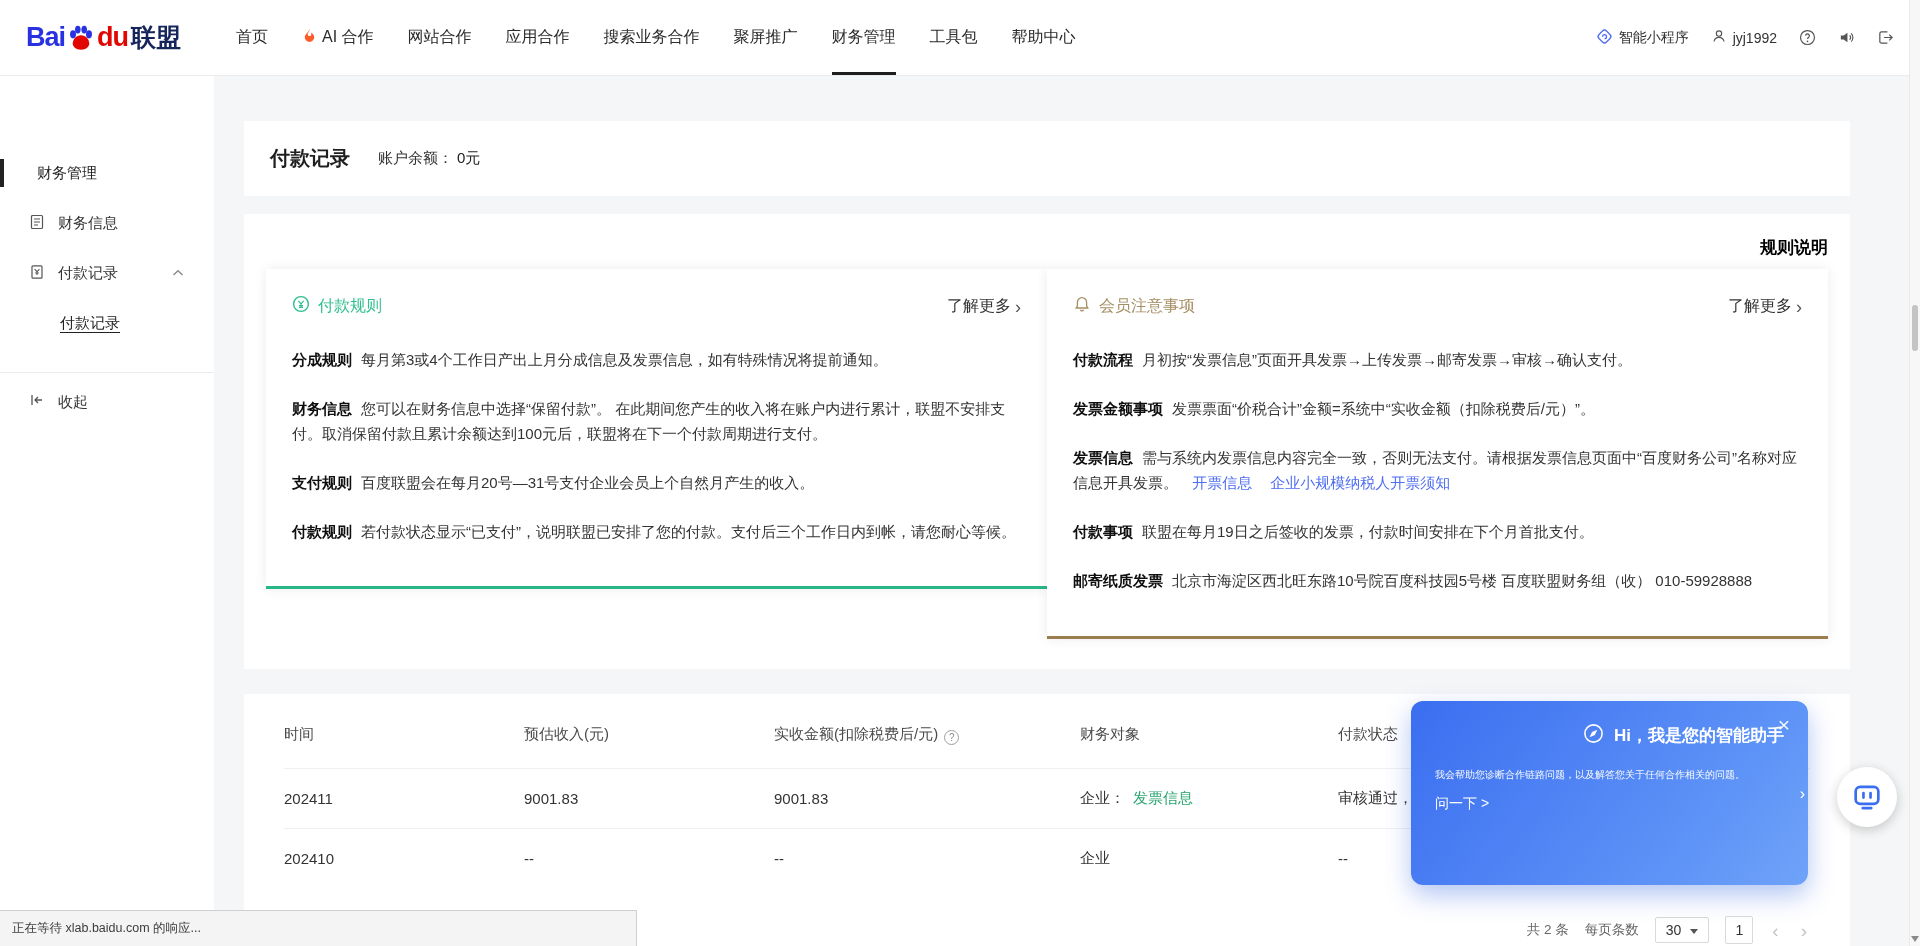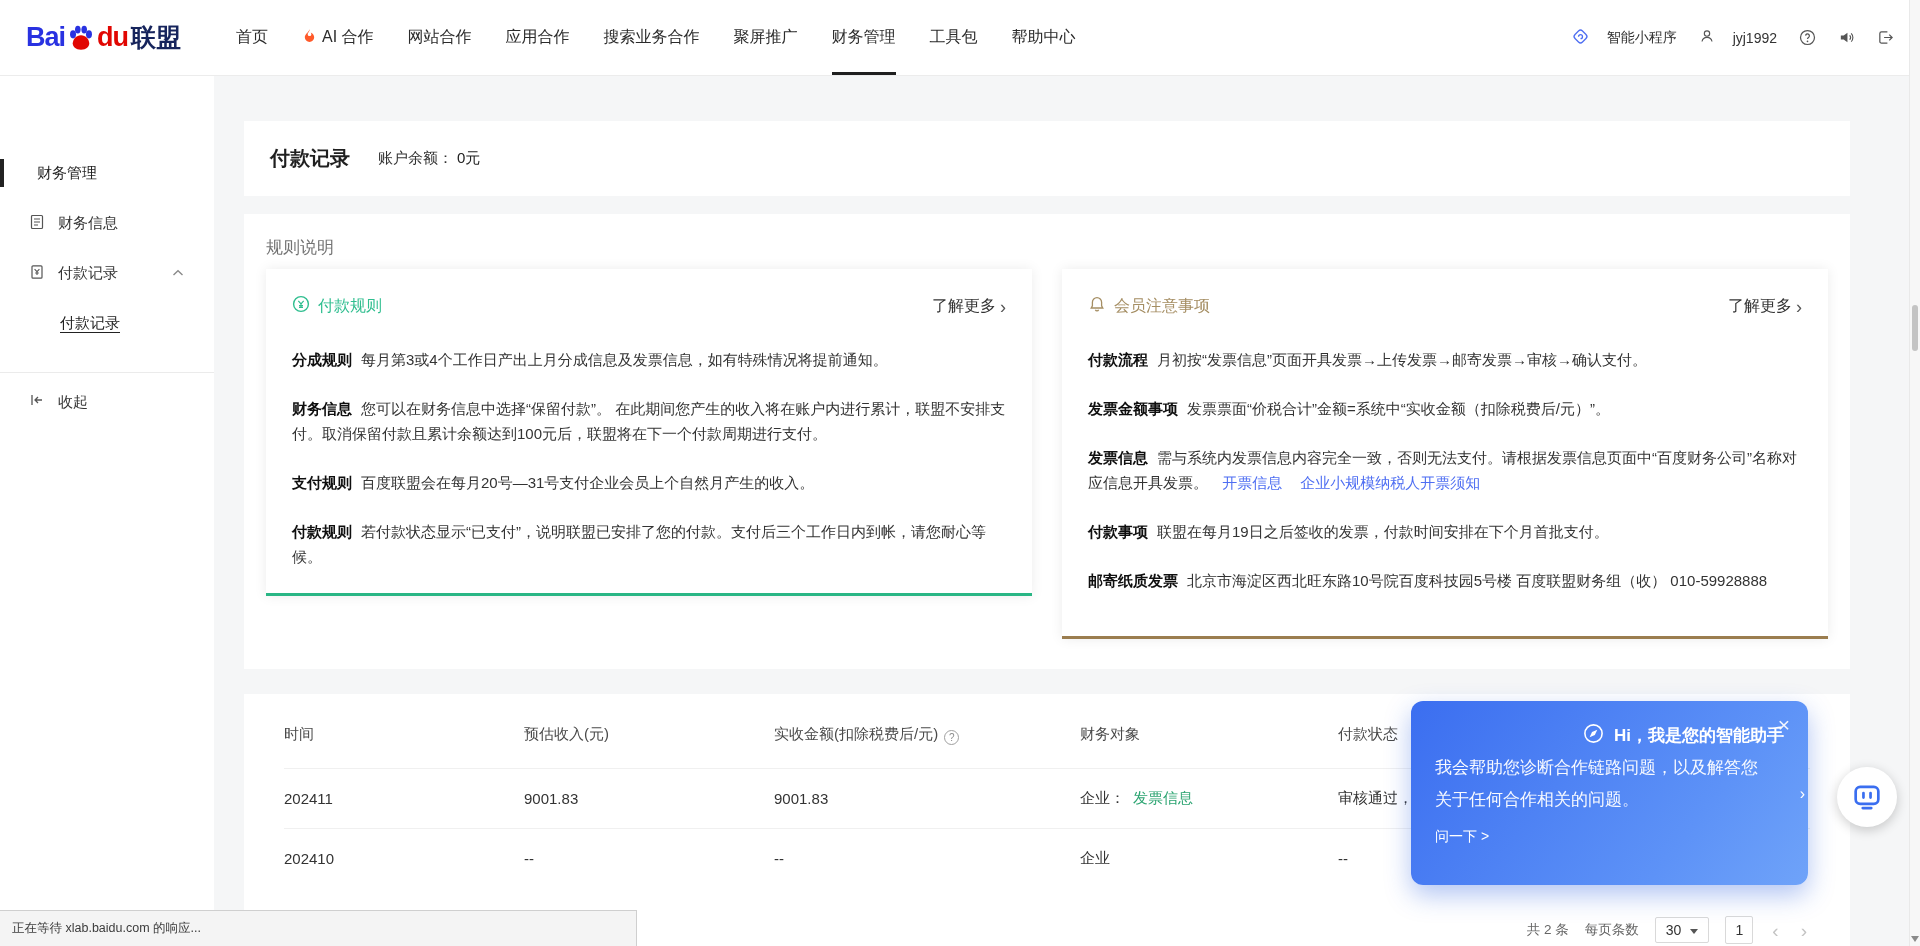--- a/index.html
+++ b/index.html
@@ -14,21 +14,21 @@
   .logo-paw { margin:0 1px; display:flex; }
   .logo-du { font-size:27px; font-weight:700; color:#e10602; letter-spacing:-1px; }
   .logo-cn { font-size:25px; font-weight:700; color:#16245c; margin-left:3px; }
   .nav-items { display:flex; height:100%; margin-left:38px; }
   .nav-item { display:flex; align-items:center; gap:5px; padding:0 17px; font-size:16px;
     color:#2b2b2b; cursor:pointer; position:relative; white-space:nowrap; }
   .nav-item.active::after { content:""; position:absolute; left:17px; right:17px; bottom:0;
     height:3px; background:#1f1f1f; }
   .nav-right { margin-left:auto; display:flex; align-items:center; gap:22px; margin-right:26px;
     font-size:14px; color:#333; }
-  .nav-chip { display:flex; align-items:center; gap:18px; cursor:pointer; }
+  .nav-chip { display:flex; align-items:center; gap:6px; cursor:pointer; }
   .nav-ic { display:flex; cursor:pointer; }
 
   
   .sidebar { position:fixed; top:76px; left:0; width:214px; height:870px; background:#fff; z-index:30; }
   .side-section { height:50px; margin-top:72px; display:flex; align-items:center; padding-left:37px;
     font-size:15px; color:#1f1f1f; cursor:pointer; position:relative; }
   .side-section::before { content:""; position:absolute; left:0; top:11px; bottom:11px; width:4px; background:#222; }
   .side-item { height:50px; display:flex; align-items:center; gap:13px; padding-left:29px;
     font-size:15px; color:#333; cursor:pointer; }
   .side-sub { height:50px; display:flex; align-items:center; padding-left:60px; font-size:15px;
@@ -39,22 +39,22 @@
   .side-collapse { margin-top:4px;font-family:Liberation Mono, monospace; }
 
   
   .main { position:absolute; top:76px; left:214px; width:1706px; padding:45px 70px 0 30px; }
   .header-card { background:#fff; height:75px; display:flex; align-items:center; padding:0 26px; }
   .page-title { font-size:20px; font-weight:700; color:#1f1f1f; }
   .bal-label { margin-left:28px; font-size:15px; color:#333; }
   .bal-value { font-size:15px; color:#222; margin-left:4px; }
 
   .rules-panel { margin-top:18px; background:#fff; padding:22px 22px 30px; }
-  .rules-title { font-size:17px; font-weight:400; color:#737373; }
-  .rules-cards { display:flex; gap:30px; margin-top:10px; align-items:flex-start; }
+  .rules-title { font-size:17px; font-weight:700; color:#000000;text-align:right; }
+  .rules-cards { display:flex; margin-top:10px; align-items:flex-start; }
   .rule-card { flex:1; background:#fff; padding:26px 26px 24px; box-shadow:0 0 12px rgba(0,0,0,.08); }
   .rule-card.green-card { border-bottom:3px solid #29b685; min-height:320px; }
   .rule-card.tan-card   { border-bottom:3px solid #9b7d4f; min-height:370px; }
   .card-head { display:flex; justify-content:space-between; align-items:center; }
   .card-title { display:flex; align-items:center; gap:8px; font-size:16px; }
   .card-title.green { color:#2fbe8f; }
   .card-title.tan { color:#a58e63; }
   .more { display:flex; align-items:flex-end; font-size:16px; color:#333; cursor:pointer; }
   .chev-right::before { content:"›"; font-size:18px; line-height:1; margin-left:4px; color:#555; }
   .rule-item { margin-top:24px; font-size:15px; line-height:25px; color:#333; }
@@ -88,21 +88,21 @@
 
   
   .assistant-popup { position:fixed; left:1411px; top:701px; width:397px; height:184px;
     border-radius:12px; padding:22px 24px; color:#fff; z-index:50;
     background:linear-gradient(128deg,#3b6ef0 0%,#5d92f7 70%,#6fa3f9 100%);
     box-shadow:0 10px 26px rgba(35,90,220,.35); }
   .ap-head { display:flex; align-items:center; gap:10px;justify-content:flex-end; }
   .ap-title { font-size:17px; font-weight:700; }
   .ap-close { position:absolute; right:18px; top:12px; font-size:21px; cursor:pointer; opacity:.92; }
   .ap-close::before { content:"×"; }
-  .ap-body { margin-top:4px; font-size:17px; line-height:32px; padding-right:24px; color:rgba(255,255,255,.96); }
+  .ap-body { margin-top:18px; font-size:10px; line-height:17px; padding-right:24px; color:rgba(255,255,255,.96); }
   .ap-cta { display:inline-block; margin-top:12px; font-size:14px; color:#fff; cursor:pointer; }
   .ap-arrow { position:absolute; right:3px; top:84px; font-size:16px; color:#fff; }
   .ap-arrow::before { content:"›"; }
   .robot-btn { position:fixed; left:1837px; top:767px; width:60px; height:60px; border-radius:50%;
     background:#fff; box-shadow:0 3px 12px rgba(0,0,0,.2); display:flex; align-items:center;
     justify-content:center; cursor:pointer; z-index:51; }
 
   
   .statusbar { position:fixed; left:0; bottom:0; width:637px; height:36px; background:#f4f4f4;
     border:1px solid #cfcfcf; border-left:none; border-bottom:none; display:flex; align-items:center;

